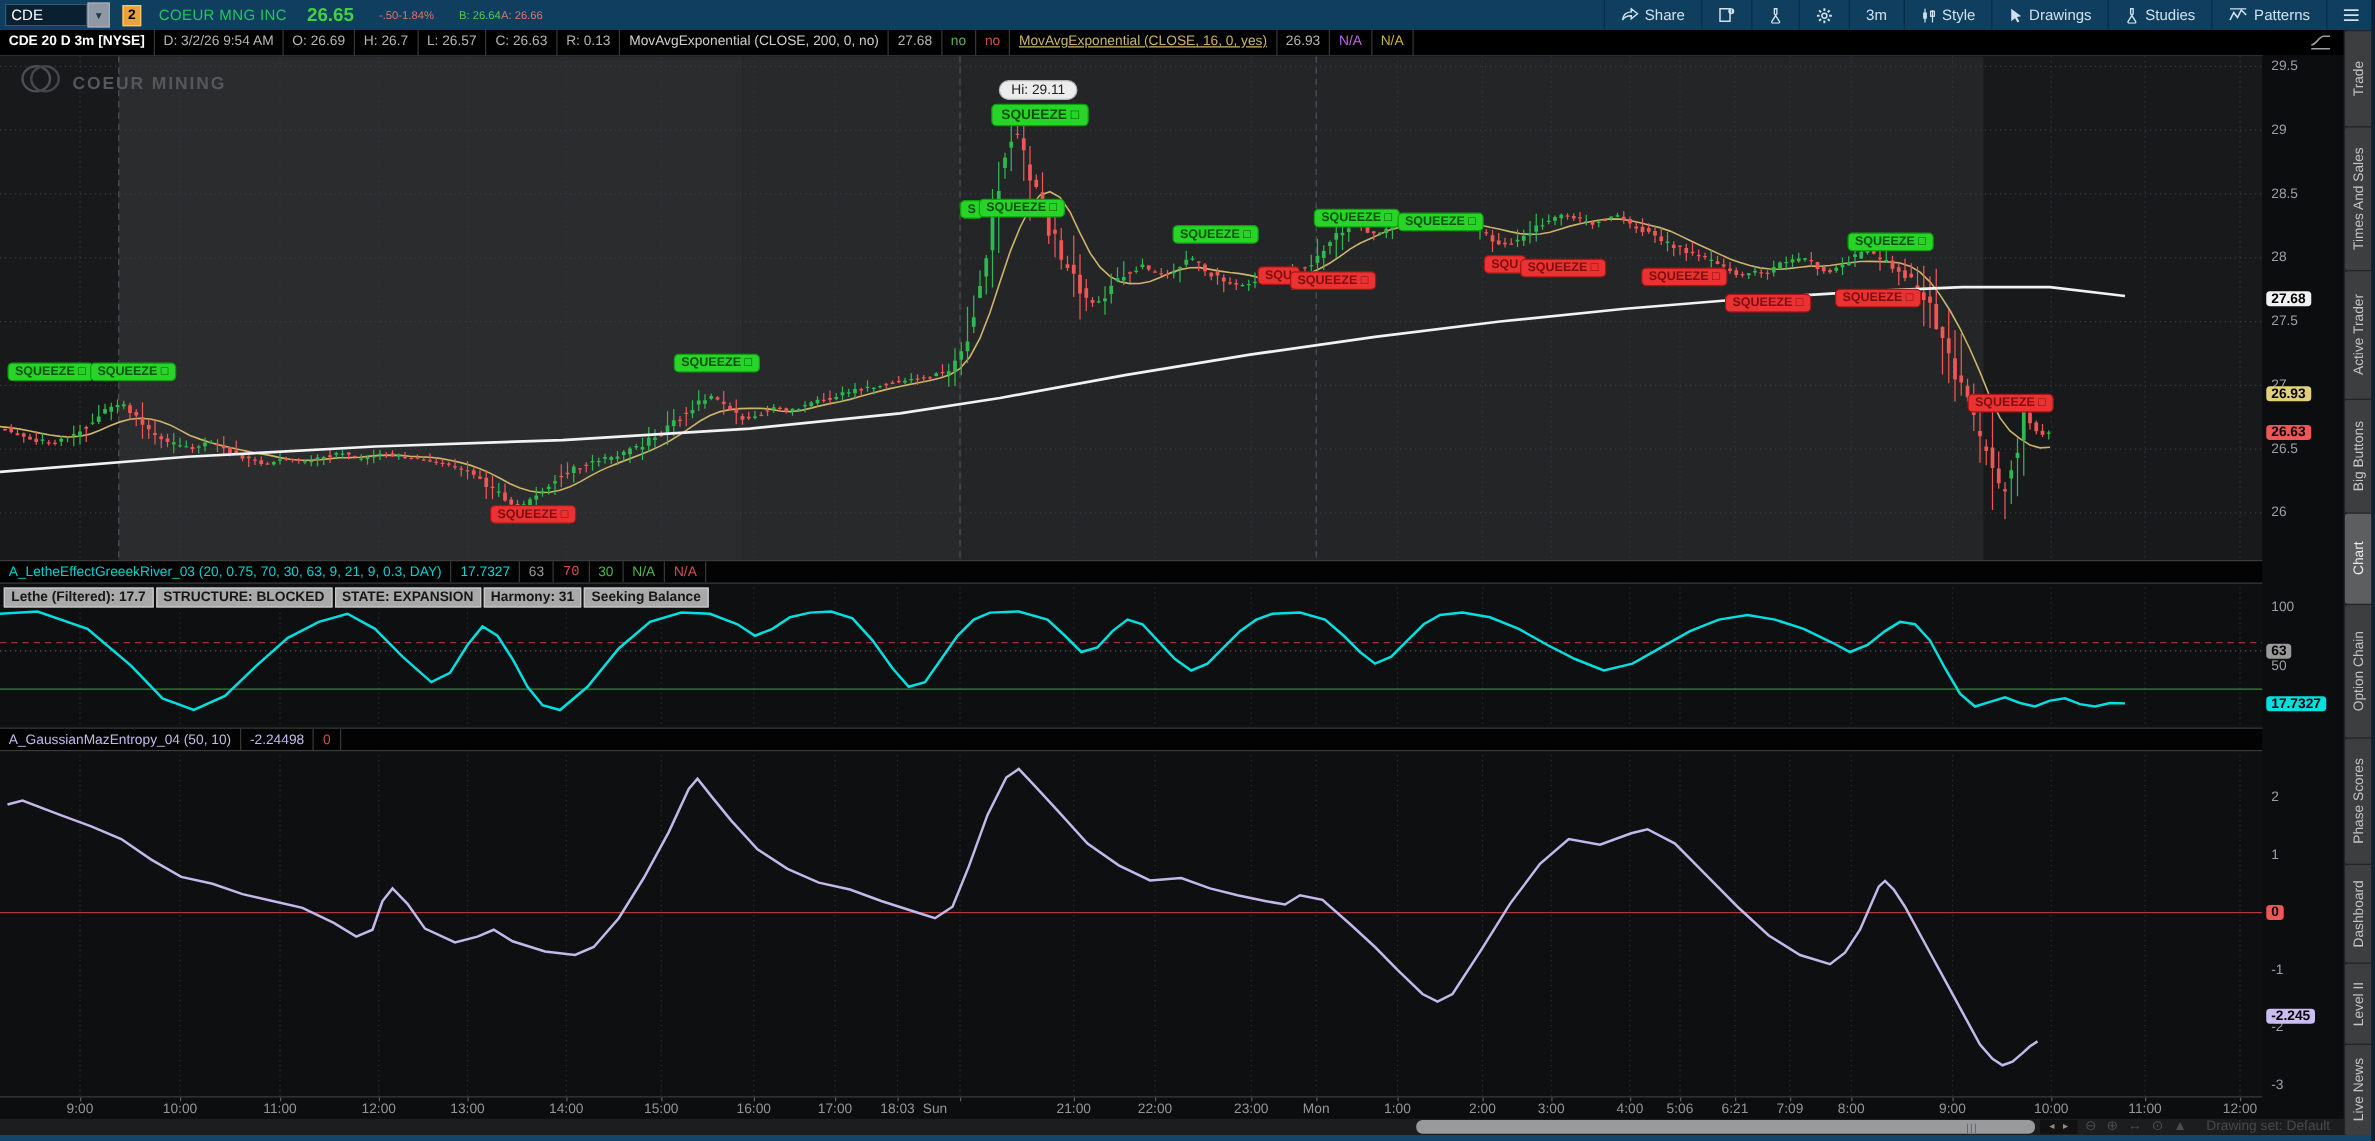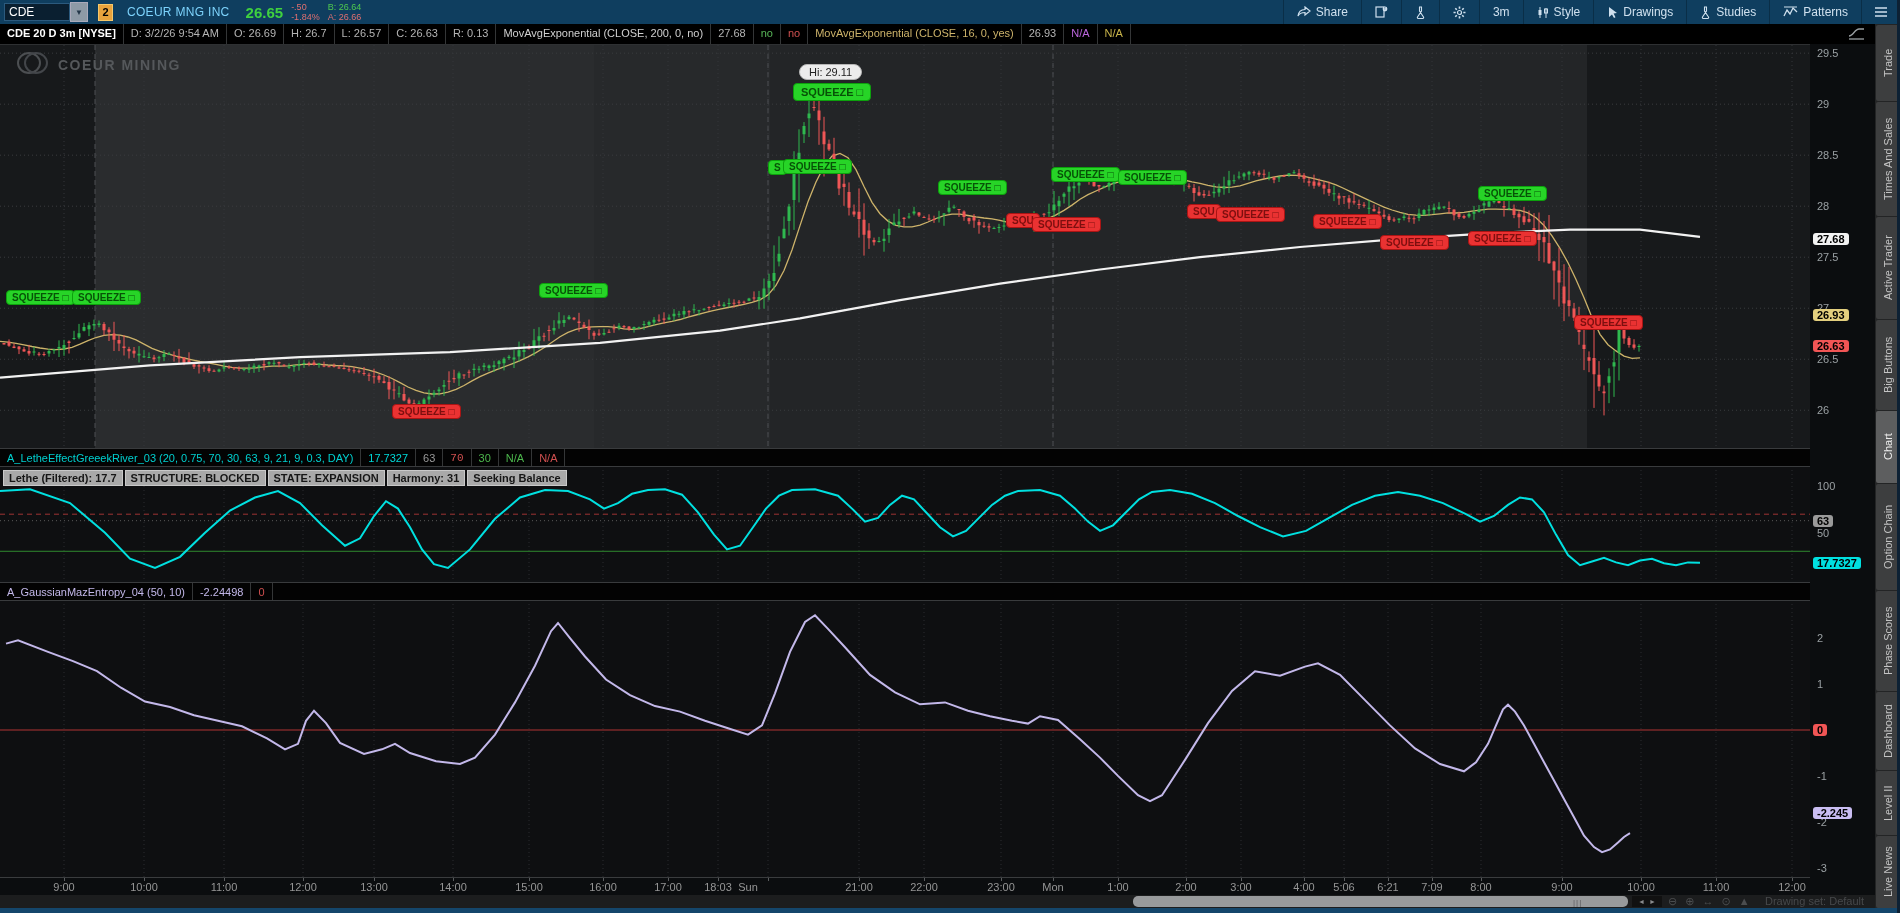--- a/index.html
+++ b/index.html
@@ -9,23 +9,23 @@
   
   .toolbar{position:absolute;top:0;left:0;width:1900px;height:24px;background:#0f3e5f;
            display:flex;align-items:center;color:#cfe0ee;font-size:12px;}
   .sym-box{display:flex;align-items:center;margin-left:4px;height:32px;}
   .sym-input{background:#0a1f30;border:1px solid #2b5a7e;color:#fff;width:56px;height:16px;
              font-size:12px;padding:0 4px;line-height:16px;}
   .sym-dd{width:16px;height:18px;background:#8d9aa6;color:#24384a;font-size:8px;display:flex;
           align-items:center;justify-content:center;border:1px solid #aab;}
   .acct-badge{background:#e8a33d;border:1px solid #f5c86a;color:#000;font-weight:bold;font-size:11px;
               width:13px;height:15px;text-align:center;line-height:15px;margin-left:10px;}
-  .company{color:#7dd3fc;margin-left:14px;letter-spacing:.3px;text-align:right;}
+  .company{color:#22c55e;margin-left:14px;letter-spacing:.3px;text-align:right;}
   .last-px{color:#3fd13f;font-weight:bold;font-size:15px;margin-left:16px;}
-  .stack{display:flex;flex-direction:column;font-size:9px;line-height:10px;margin-left:8px;}
+  .stack{display:flex;font-size:9px;line-height:10px;margin-left:20px;}
   .neg{color:#e07070;} .pos{color:#4fc94f;}
   .tb-right{margin-left:auto;display:flex;align-items:flex-start;height:100%;}
   .tb-btn{display:flex;align-items:center;gap:5px;padding:0 13px;height:100%;border-left:1px solid #0a2e47;cursor:default;}
   .tb-btn svg{display:block;}
   
   .chart-header{position:absolute;top:24px;left:0;width:1875px;height:20px;background:#000;
                 border-bottom:1px solid #2e3032;display:flex;font-size:11px;color:#b4b4b4;overflow:hidden;}
   .ch-cell{padding:0 7px;line-height:19px;border-right:1px solid #343637;white-space:nowrap;}
   
   .svg-layer{position:absolute;left:0;top:0;}
@@ -182,21 +182,21 @@
       <span class="ch-cell">D: 3/2/26 9:54 AM</span>
       <span class="ch-cell">O: 26.69</span>
       <span class="ch-cell">H: 26.7</span>
       <span class="ch-cell">L: 26.57</span>
       <span class="ch-cell">C: 26.63</span>
       <span class="ch-cell">R: 0.13</span>
       <span class="ch-cell" style="color: rgb(207, 207, 207);">MovAvgExponential (CLOSE, 200, 0, no)</span>
       <span class="ch-cell">27.68</span>
       <span class="ch-cell" style="color: rgb(88, 182, 88);">no</span>
       <span class="ch-cell" style="color: rgb(207, 80, 80);">no</span>
-      <span class="ch-cell" style="color: rgb(205, 179, 106);">MovAvgExponential (CLOSE, 16, 0, yes)</span>
+      <span class="ch-cell" style="color: rgb(205, 179, 106); text-decoration: underline;">MovAvgExponential (CLOSE, 16, 0, yes)</span>
       <span class="ch-cell">26.93</span>
       <span class="ch-cell" style="color: rgb(187, 102, 221);">N/A</span>
       <span class="ch-cell" style="color: rgb(201, 180, 74);">N/A</span>
     </div>
 
   <svg id="main-svg" class="svg-layer" style="top:45px" width="1810" height="403">
       <rect x="0" y="0" width="1810" height="403" fill="#17191b"></rect>
       <rect x="0" y="0" width="95" height="403" fill="#17191b"></rect>
       <rect x="95" y="0" width="499" height="403" fill="#2a2c2e"></rect>
       <rect x="594" y="0" width="176" height="403" fill="#27292b"></rect>

